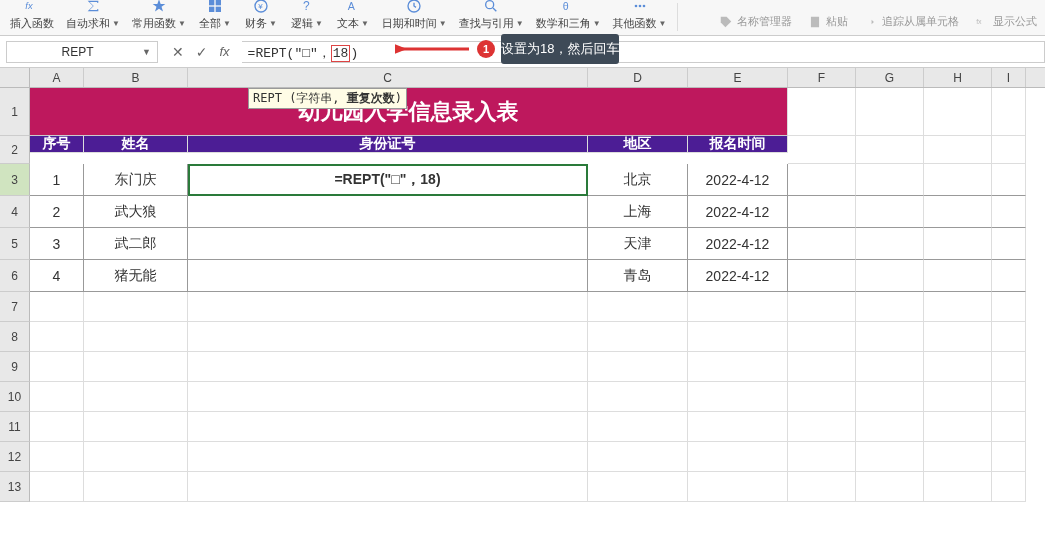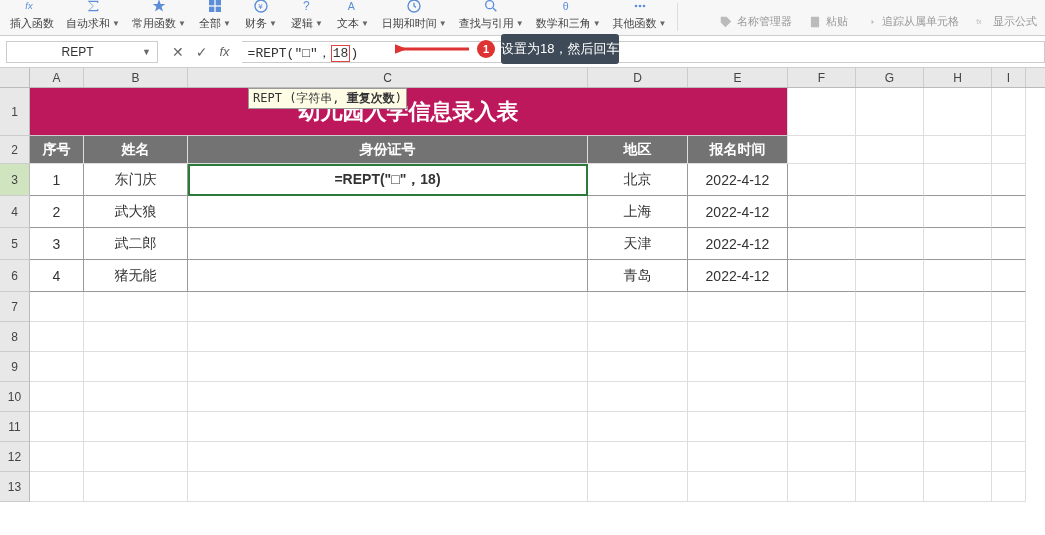--- a/index.html
+++ b/index.html
@@ -147,25 +147,25 @@
   }
   .title-row .merged {
     background: #be185d;
     color: #fff;
     font-size: 22px;
     font-weight: bold;
     height: 48px;
     border-bottom: 1px solid #ccc;
   }
   .header-row .cell {
-    background: #737373;
+    background: #4c1d95;
     color: #fff;
     font-weight: bold;
     font-size: 14px;
-    height: 28px;
+    height: 17px;
   }
   .data-row .cell { height: 32px; border-bottom: 1px solid #999; }
   .data-row .cell.bordered { border-right: 1px solid #999; }
   .empty-row .cell { height: 30px; }
 
   .active-cell-border {
     outline: 2px solid #2a7a3a;
     outline-offset: -2px;
   }
   .func-hint {

